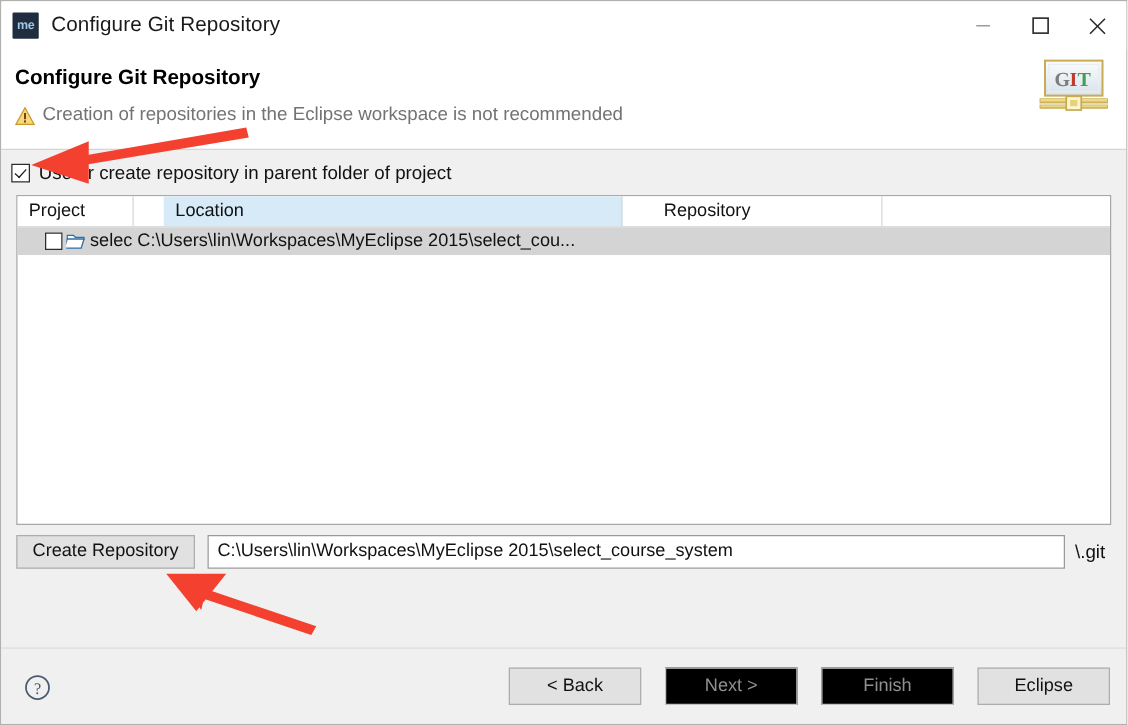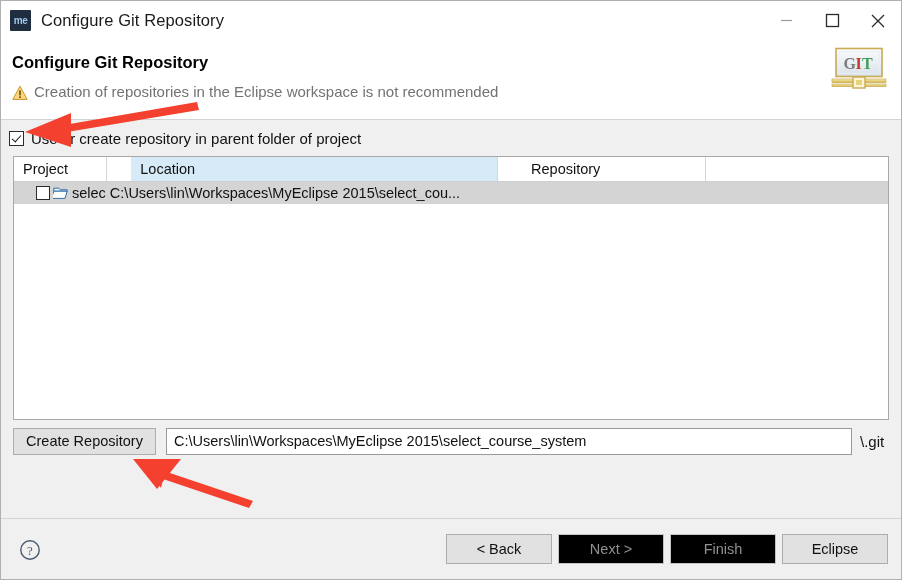--- a/index.html
+++ b/index.html
@@ -264,21 +264,21 @@
   }
   .help-icon {
     position: absolute;
     left: 18px; top: 20px;
     width: 22px; height: 22px;
   }
   .footer-buttons {
     position: absolute;
     right: 13px; top: 15px;
     display: flex;
-    gap: 6px;
+    gap: 19px;
   }
   .nav-btn {
     width: 106px; height: 30px;
     line-height: 28px;
   }
   .nav-btn.disabled {
     color: #909090;
     background: #000000;
     border-color: #c3c3c3;
   }

